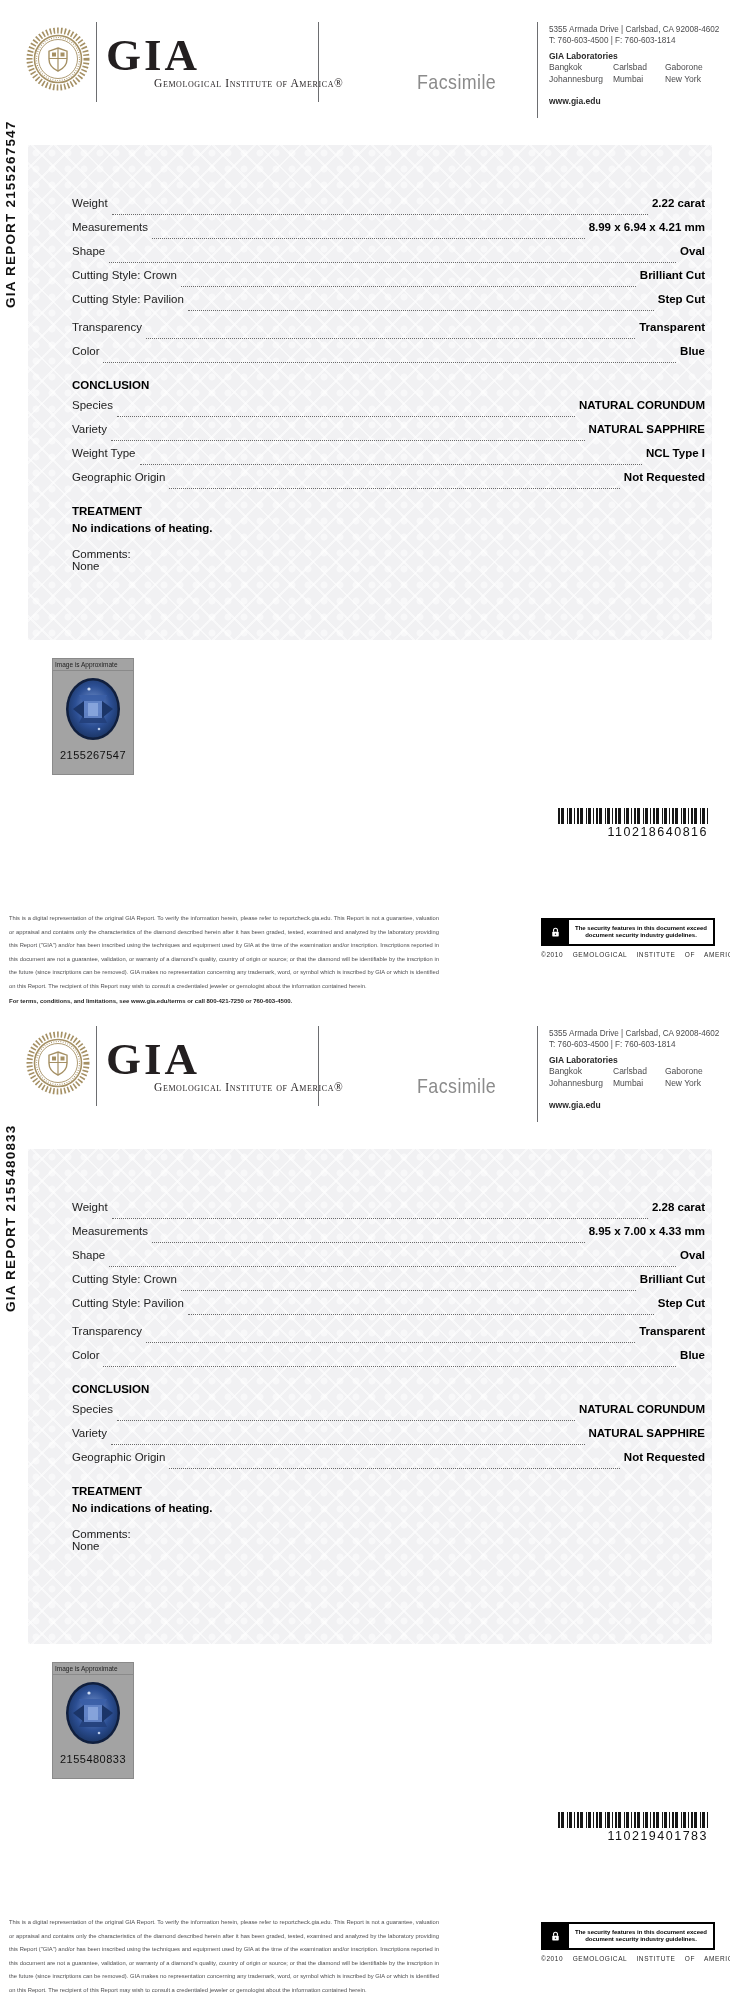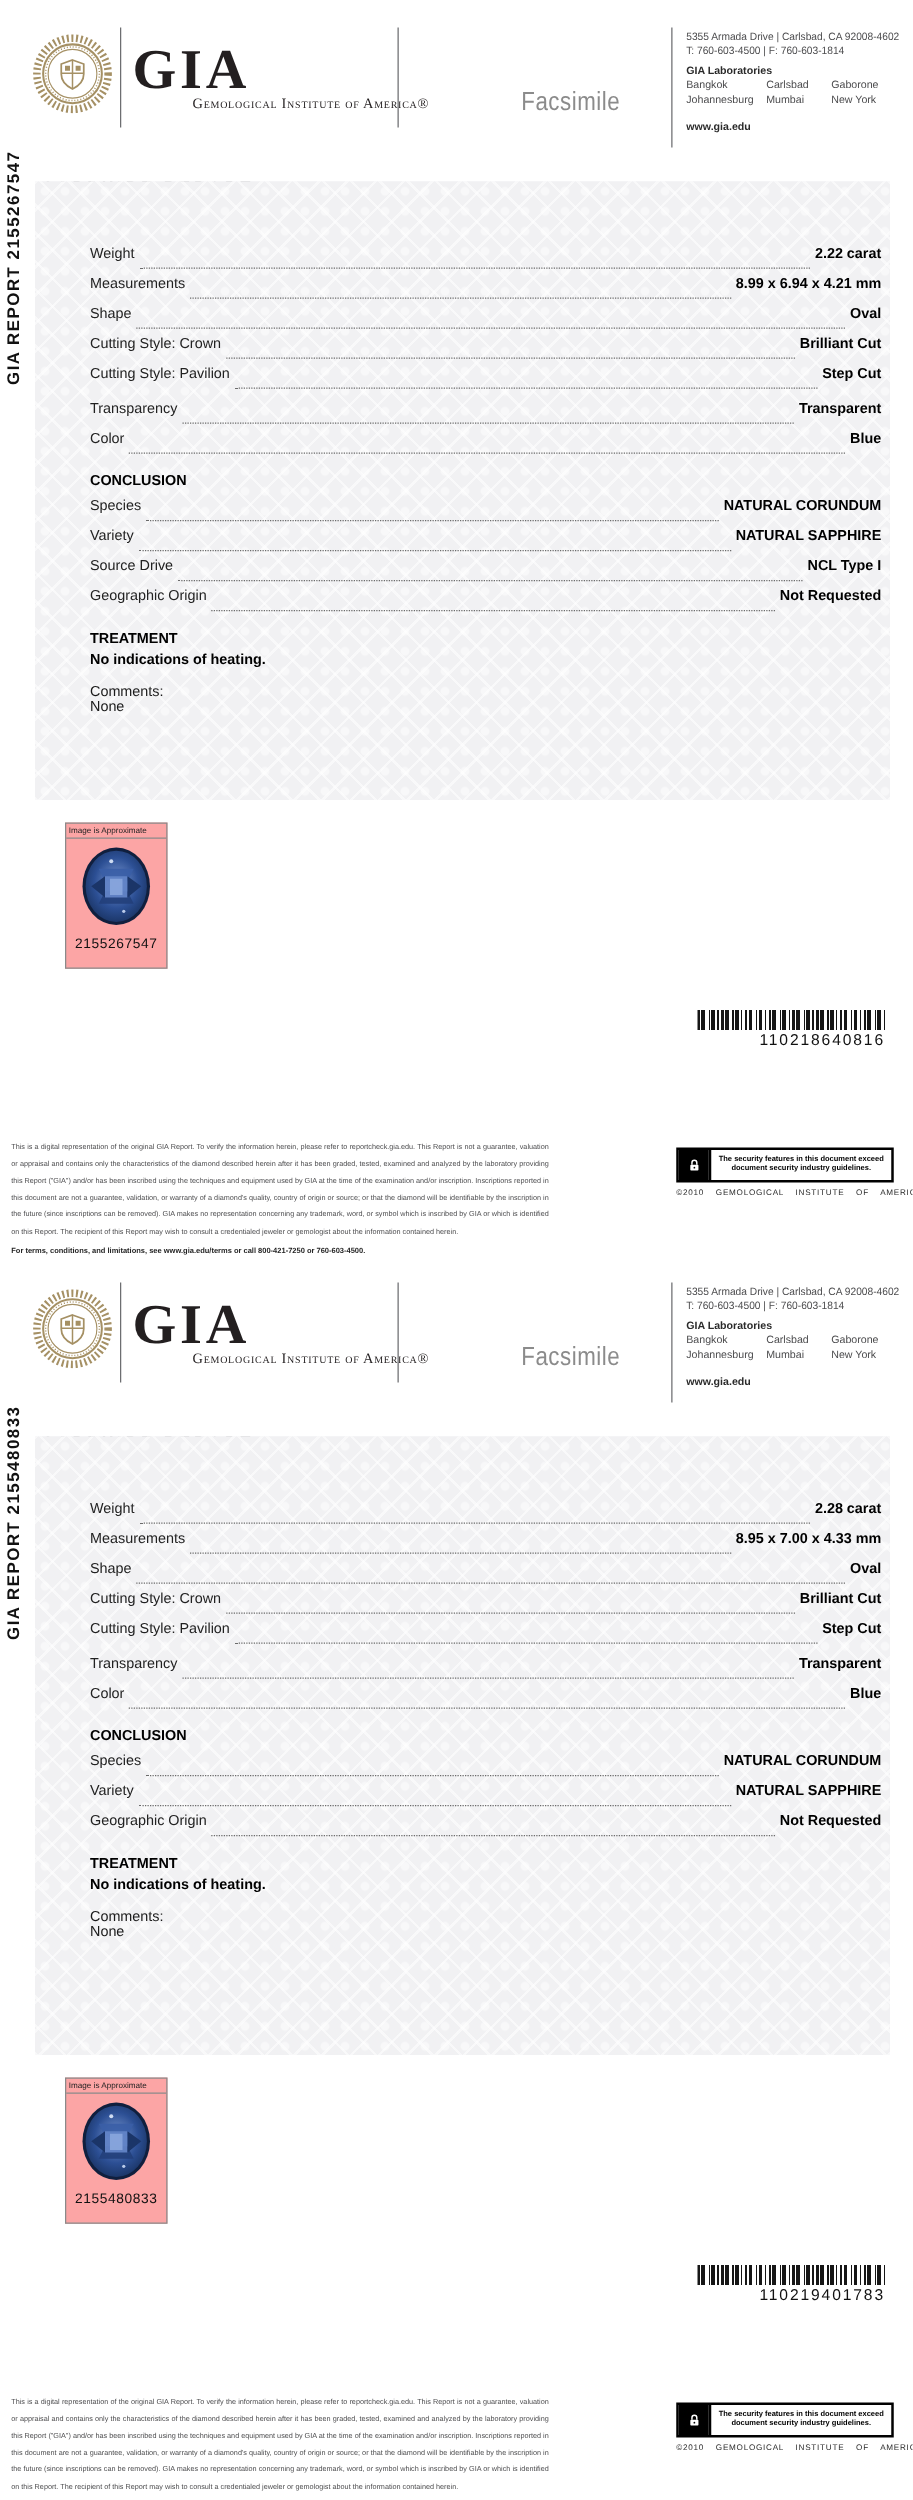--- a/index.html
+++ b/index.html
@@ -68,21 +68,21 @@
   .frow .val{white-space:nowrap;font-weight:bold;color:#000;}
   .frow .leader{flex:1;height:7px;align-self:flex-end;border-bottom:1.4px dotted #6b6b6b;margin:0 4px;}
   .sect{font-weight:bold;font-size:11.5px;line-height:15px;margin-top:15px;color:#000;}
   .treat-text{font-weight:bold;font-size:11.5px;line-height:19px;color:#000;}
   .comments{font-size:11.5px;margin-top:10px;}
   .none{font-size:11.5px;}
 
   
   .imgbox{
     position:absolute;left:52px;top:658px;width:82px;height:117px;
-    border:1px solid #8a8a8a;background:#fca5a5;box-sizing:border-box;
+    border:1px solid #8a8a8a;background:#a3a3a3;box-sizing:border-box;
   }
   .imgbox .cap{
     font-size:6.5px;line-height:11px;padding-left:2px;color:#222;
     border-bottom:1px solid #8a8a8a;white-space:nowrap;
   }
   .imgbox .photo{height:76px;display:flex;align-items:center;justify-content:center;}
   .imgbox .num{
     text-align:center;font-size:11px;letter-spacing:.5px;color:#111;margin-top:2px;
   }
 
@@ -208,21 +208,21 @@
           <span class="lbl">Species</span>
           <span class="leader"></span>
           <span class="val">NATURAL CORUNDUM</span>
         </div>
       <div class="frow">
           <span class="lbl">Variety</span>
           <span class="leader"></span>
           <span class="val">NATURAL SAPPHIRE</span>
         </div>
       <div class="frow">
-          <span class="lbl">Source Drive</span>
+          <span class="lbl">Weight Type</span>
           <span class="leader"></span>
           <span class="val">NCL Type I</span>
         </div>
       <div class="frow">
           <span class="lbl">Geographic Origin</span>
           <span class="leader"></span>
           <span class="val">Not Requested</span>
         </div>
     </div>
 

